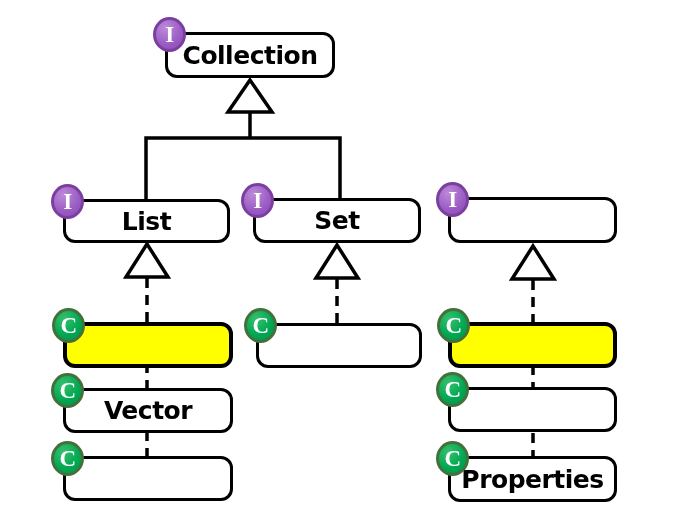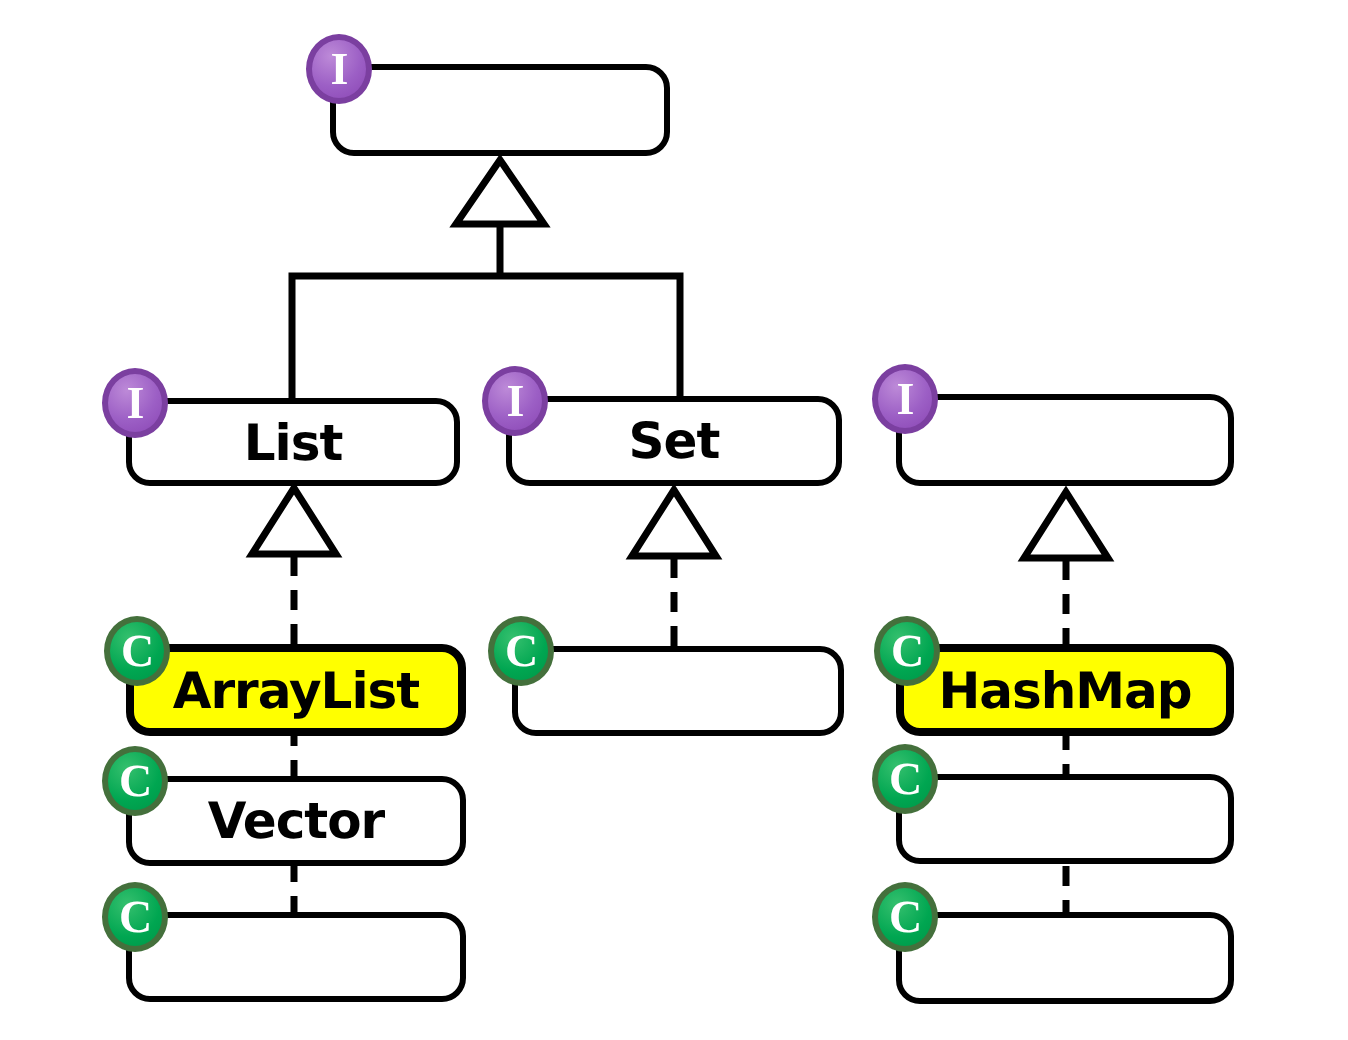--- a/index.html
+++ b/index.html
@@ -83,60 +83,60 @@
     <path d="M146,203 L146,138 L340,138 L340,201" fill="none" stroke="#000" stroke-width="3.5"></path>
 
     <polygon points="250,80 228,112 272,112" fill="#fff" stroke="#000" stroke-width="3.5"></polygon>
     <polygon points="147,244 126,277 168,277" fill="#fff" stroke="#000" stroke-width="3.5"></polygon>
     <polygon points="337,245 316,278 358,278" fill="#fff" stroke="#000" stroke-width="3.5"></polygon>
     <polygon points="533,246 512,279 554,279" fill="#fff" stroke="#000" stroke-width="3.5"></polygon>
   </svg>
 
   <div class="node n-collection">
     <span class="badge iface">I</span>
+    <span>Collection</span>
   </div>
 
   <div class="node n-list">
     <span class="badge iface">I</span>
     <span>List</span>
   </div>
 
   <div class="node n-set">
     <span class="badge iface">I</span>
     <span>Set</span>
   </div>
 
   <div class="node n-map">
     <span class="badge iface">I</span>
   </div>
 
   <div class="node n-arraylist highlight">
     <span class="badge cls">C</span>
-    <span>ArrayList</span>
   </div>
 
   <div class="node n-vector">
     <span class="badge cls">C</span>
     <span>Vector</span>
   </div>
 
   <div class="node n-linkedlist">
     <span class="badge cls">C</span>
   </div>
 
   <div class="node n-hashset">
     <span class="badge cls">C</span>
   </div>
 
   <div class="node n-hashmap highlight">
     <span class="badge cls">C</span>
-    <span>HashMap</span>
   </div>
 
   <div class="node n-hashtable">
     <span class="badge cls">C</span>
   </div>
 
   <div class="node n-properties">
     <span class="badge cls">C</span>
+    <span>Properties</span>
   </div>
 
 </div>
 
 </body></html>

